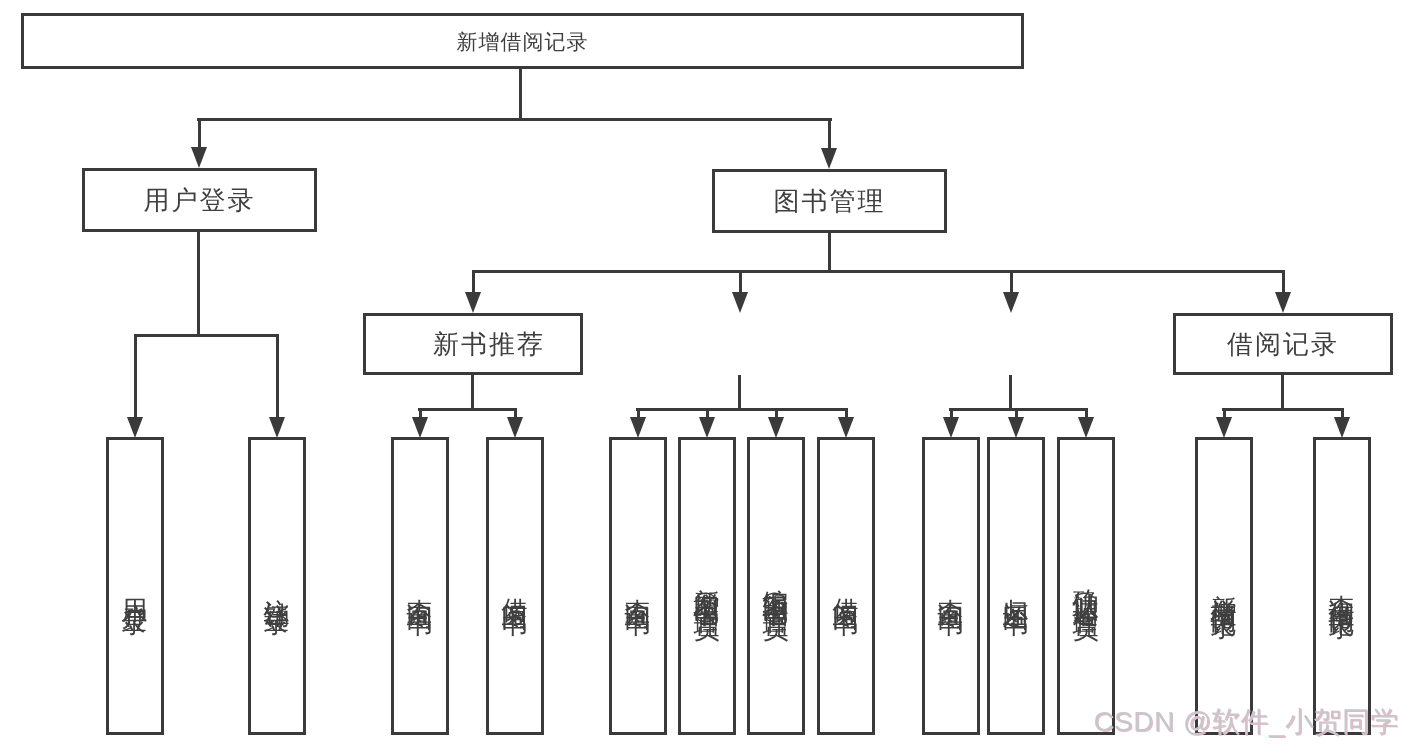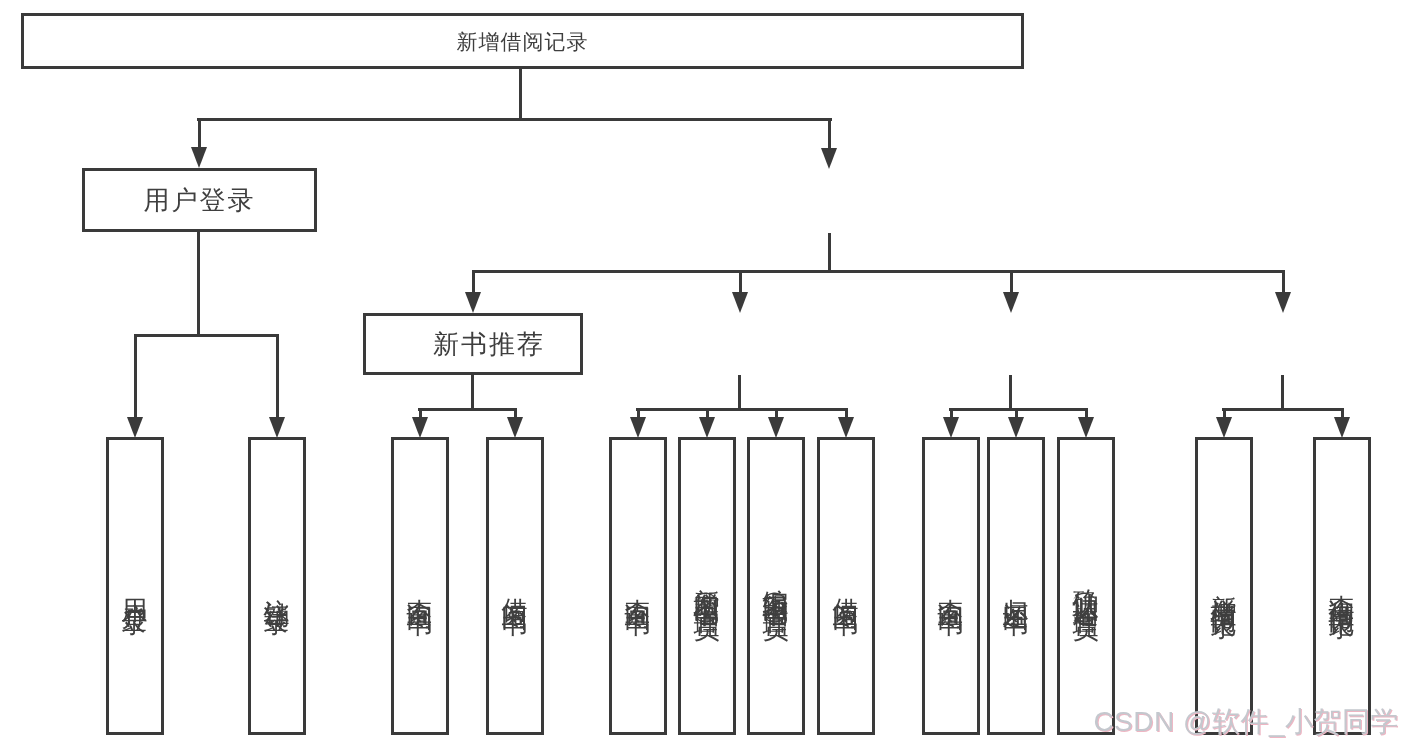--- a/index.html
+++ b/index.html
@@ -50,35 +50,41 @@
   </div>
 
   <div class="conn-v" style="left:519px;top:69px;height:52px;"></div>
   <div class="conn-h" style="left:197px;top:118px;width:635px;"></div>
   <div class="arrow" style="left:191px;top:118px;height:50px;"></div>
   <div class="arrow" style="left:821px;top:118px;height:51px;"></div>
 
   <div class="box" style="left:82px;top:168px;width:235px;height:64px;">
     <span class="hlabel">用户登录</span>
   </div>
+  <div class="box" style="left:712px;top:169px;width:235px;height:64px;">
+    <span class="hlabel">图书管理</span>
+  </div>
 
   <div class="conn-v" style="left:197px;top:232px;height:105px;"></div>
   <div class="conn-h" style="left:134px;top:334px;width:145px;"></div>
   <div class="arrow" style="left:127px;top:334px;height:104px;"></div>
   <div class="arrow" style="left:269px;top:334px;height:104px;"></div>
 
   <div class="conn-v" style="left:828px;top:233px;height:40px;"></div>
   <div class="conn-h" style="left:472px;top:270px;width:813px;"></div>
   <div class="arrow" style="left:465px;top:270px;height:43px;"></div>
   <div class="arrow" style="left:732px;top:270px;height:43px;"></div>
   <div class="arrow" style="left:1003px;top:270px;height:43px;"></div>
   <div class="arrow" style="left:1275px;top:270px;height:43px;"></div>
 
   <div class="box" style="left:363px;top:313px;width:220px;height:62px;padding-left:32px;">
     <span class="hlabel">新书推荐</span>
+  </div>
+  <div class="box" style="left:1173px;top:313px;width:220px;height:62px;">
+    <span class="hlabel">借阅记录</span>
   </div>
 
   <div class="conn-v" style="left:471px;top:375px;height:36px;"></div>
   <div class="conn-h" style="left:418px;top:408px;width:99px;"></div>
   <div class="arrow" style="left:412px;top:408px;height:30px;"></div>
   <div class="arrow" style="left:507px;top:408px;height:30px;"></div>
 
   <div class="conn-v" style="left:738px;top:375px;height:36px;"></div>
   <div class="conn-h" style="left:636px;top:408px;width:212px;"></div>
   <div class="arrow" style="left:630px;top:408px;height:30px;"></div>

